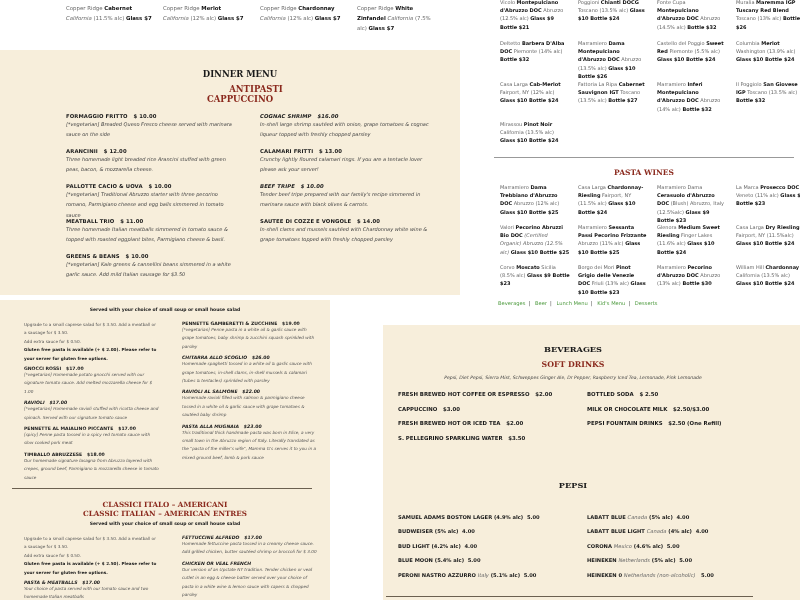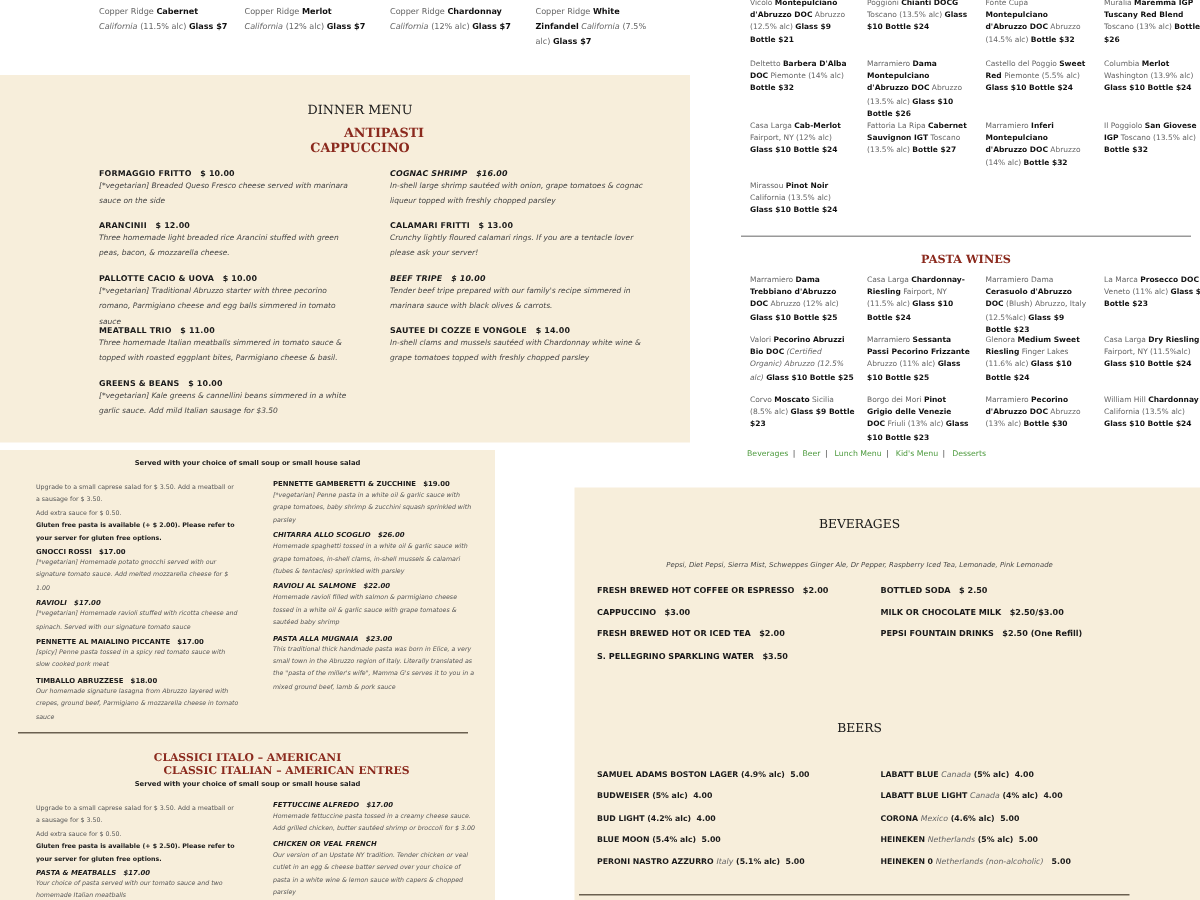--- a/index.html
+++ b/index.html
@@ -3,21 +3,21 @@
 <meta charset="utf-8">
 <style>
   * { box-sizing: border-box; margin: 0; padding: 0; }
   html, body { width: 800px; height: 600px; overflow: hidden; background: #ffffff; }
   body { font-family: "DejaVu Sans", sans-serif; color: #222; position: relative; }
   .abs { position: absolute; }
   .cream { background: #f7eedb; }
   .wine { font-size: 5px; line-height: 8.2px; color: #666; }
   .wine b { color: #111; font-weight: bold; }
   .wine i { font-style: italic; }
-  .sec-title { font-family: "DejaVu Serif", serif; font-weight: normal; text-align: center; color: #1a1a1a; }
+  .sec-title { font-family: "DejaVu Serif", serif; font-weight: bold; text-align: center; color: #1a1a1a; }
   .sec-red { font-family: "DejaVu Serif", serif; font-weight: bold; text-align: center; color: #8b2a1e; }
   .item-h { font-size: 5.3px; font-weight: bold; color: #1a1a1a; letter-spacing: 0.1px; }
   .item-h.it { font-style: italic; }
   .item-d { font-size: 5px; line-height: 10.3px; font-style: italic; color: #444; }
   .pasta-h { font-size: 4.6px; font-weight: bold; color: #1a1a1a; }
   .pasta-h.it { font-style: italic; }
   .pasta-d { font-size: 4.2px; line-height: 8.4px; font-style: italic; color: #555; }
   .note { font-size: 4.2px; line-height: 8.4px; color: #555; }
   .note.b { font-weight: bold; color: #1a1a1a; }
   .served { font-size: 4.5px; font-weight: bold; text-align: center; color: #222; }
@@ -140,21 +140,21 @@
     </div>
     <div>
       <div class="pasta-h it"><span>PASTA ALLA MUGNAIA</span>&nbsp;&nbsp;&nbsp;<span>$23.00</span></div>
       <div class="pasta-d">This traditional thick handmade pasta was born in Elice, a very small town in the Abruzzo region of Italy. Literally translated as the "pasta of the miller's wife", Mamma G's serves it to you in a mixed ground beef, lamb &amp; pork sauce</div>
     </div>
   </div>
 
   <div class="abs rule" style="left:12px;top:188px;width:300px;"></div>
 
   <div class="abs sec-red" style="left:0;top:200px;width:330px;font-size:7.2px;">CLASSICI ITALO – AMERICANI</div>
-  <div class="abs sec-red" style="left:0;top:209px;width:382px;font-size:7.2px;">CLASSIC ITALIAN – AMERICAN ENTRES</div>
+  <div class="abs sec-red" style="left:0;top:209px;width:330px;font-size:7.2px;">CLASSIC ITALIAN – AMERICAN ENTRES</div>
   <div class="abs served" style="left:0;top:221px;width:330px;">Served with your choice of small soup or small house salad</div>
 
   <div class="abs" style="left:24px;top:235px;width:135px;">
     <div class="note">Upgrade to a small caprese salad for $ 3.50. Add a meatball or a sausage for $ 3.50.</div>
     <div class="note">Add extra sauce for $ 0.50.</div>
     <div class="note b" style="margin-bottom:3px;">Gluten free pasta is available (+ $ 2.50). Please refer to your server for gluten free options.</div>
     <div>
       <div class="pasta-h it"><span>PASTA &amp; MEATBALLS</span>&nbsp;&nbsp;&nbsp;<span>$17.00</span></div>
       <div class="pasta-d">Your choice of pasta served with our tomato sauce and two homemade Italian meatballs</div>
     </div>
@@ -215,35 +215,36 @@
 <div class="abs links" style="left:498px;top:300px;">
   <a>Beverages</a><span class="sep">|</span>
   <a>Beer</a><span class="sep">|</span>
   <a>Lunch Menu</a><span class="sep">|</span>
   <a>Kid's Menu</a><span class="sep">|</span>
   <a>Desserts</a>
 </div>
 
 <div class="abs cream" style="left:383px;top:325px;width:417px;height:275px;">
   <div class="abs sec-title" style="left:0;top:19px;width:380px;font-size:8.2px;">BEVERAGES</div>
+  <div class="abs sec-red" style="left:0;top:35px;width:380px;font-size:7.8px;">SOFT DRINKS</div>
   <div class="abs" style="left:0;top:50px;width:380px;text-align:center;font-size:4.6px;font-style:italic;color:#444;">Pepsi, Diet Pepsi, Sierra Mist, Schweppes Ginger Ale, Dr Pepper, Raspberry Iced Tea, Lemonade, Pink Lemonade</div>
 
   <div class="abs" style="left:15px;top:66px;width:180px;">
     <div class="bev-item" style="height:14.5px;"><span>FRESH BREWED HOT COFFEE OR ESPRESSO</span>&nbsp;&nbsp;&nbsp;<span>$2.00</span></div>
     <div class="bev-item" style="height:14.5px;"><span>CAPPUCCINO</span>&nbsp;&nbsp;&nbsp;<span>$3.00</span></div>
     <div class="bev-item" style="height:14.5px;"><span>FRESH BREWED HOT OR ICED TEA</span>&nbsp;&nbsp;&nbsp;<span>$2.00</span></div>
     <div class="bev-item" style="height:14.5px;"><span>S. PELLEGRINO SPARKLING WATER</span>&nbsp;&nbsp;&nbsp;<span>$3.50</span></div>
   </div>
   <div class="abs" style="left:204px;top:66px;width:180px;">
     <div class="bev-item" style="height:14.5px;"><span>BOTTLED SODA</span>&nbsp;&nbsp;&nbsp;<span>$ 2.50</span></div>
     <div class="bev-item" style="height:14.5px;"><span>MILK OR CHOCOLATE MILK</span>&nbsp;&nbsp;&nbsp;<span>$2.50/$3.00</span></div>
     <div class="bev-item" style="height:14.5px;"><span>PEPSI FOUNTAIN DRINKS</span>&nbsp;&nbsp;&nbsp;<span>$2.50 (One Refill)</span></div>
   </div>
 
-  <div class="abs sec-title" style="left:0;top:155px;width:380px;font-size:8.2px;">BEERS</div>
+  <div class="abs sec-title" style="left:0;top:155px;width:380px;font-size:8.2px;">PEPSI</div>
 
   <div class="abs" style="left:15px;top:189px;width:185px;">
     <div class="beer-item" style="height:14.4px;"><span>SAMUEL ADAMS BOSTON LAGER</span> <i></i> <span>(4.9% alc)</span>&nbsp;&nbsp;<span>5.00</span></div>
     <div class="beer-item" style="height:14.4px;"><span>BUDWEISER</span> <i></i> <span>(5% alc)</span>&nbsp;&nbsp;<span>4.00</span></div>
     <div class="beer-item" style="height:14.4px;"><span>BUD LIGHT</span> <i></i> <span>(4.2% alc)</span>&nbsp;&nbsp;<span>4.00</span></div>
     <div class="beer-item" style="height:14.4px;"><span>BLUE MOON</span> <i></i> <span>(5.4% alc)</span>&nbsp;&nbsp;<span>5.00</span></div>
     <div class="beer-item" style="height:14.4px;"><span>PERONI NASTRO AZZURRO</span> <i>Italy</i> <span>(5.1% alc)</span>&nbsp;&nbsp;<span>5.00</span></div>
   </div>
   <div class="abs" style="left:204px;top:189px;width:200px;">
     <div class="beer-item" style="height:14.4px;"><span>LABATT BLUE</span> <i>Canada</i> <span>(5% alc)</span>&nbsp;&nbsp;<span>4.00</span></div>

